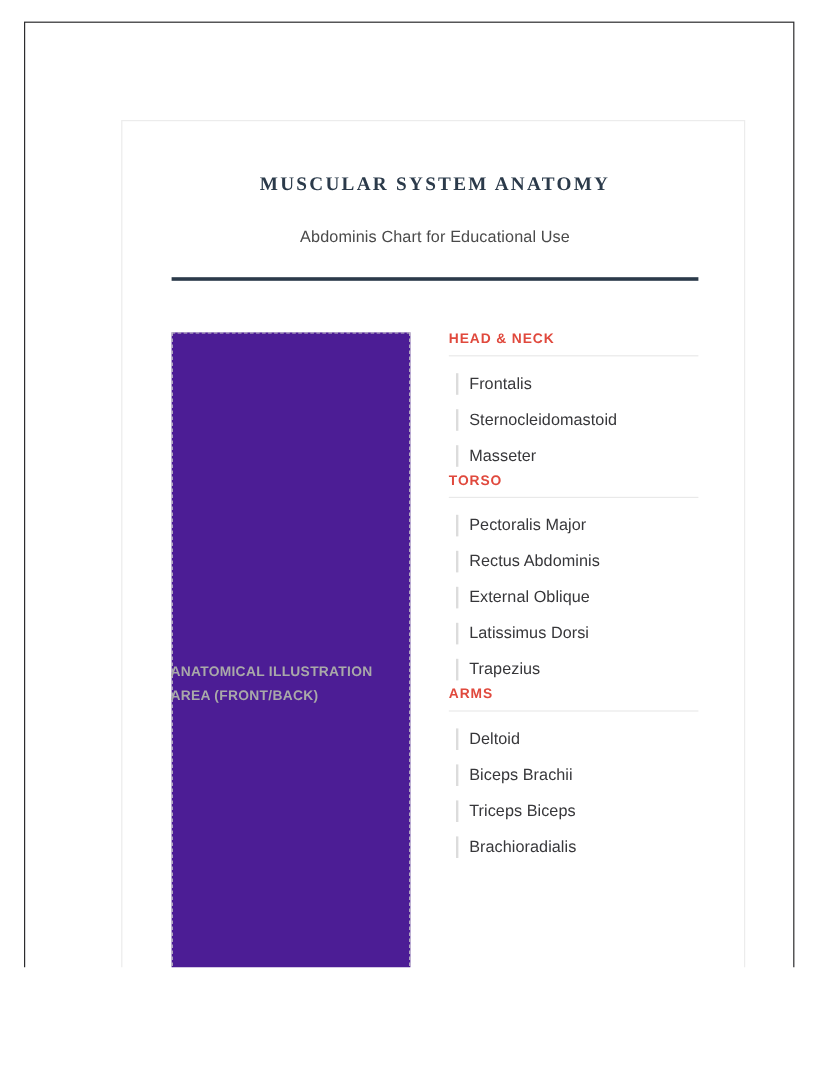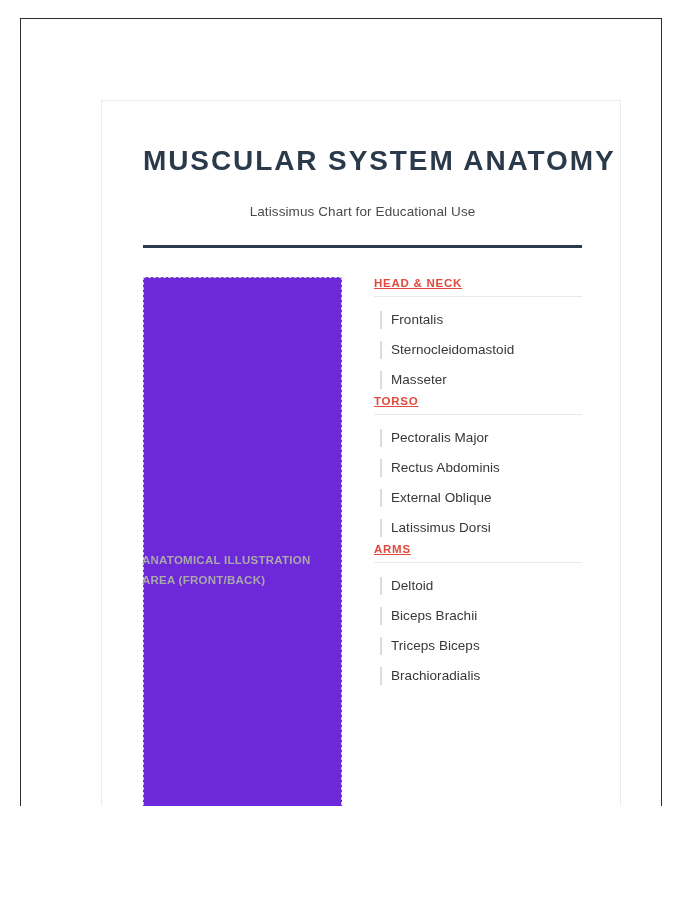--- a/index.html
+++ b/index.html
@@ -52,26 +52,27 @@
   
   .doc-header {
     position: absolute;
     left: 41px;      
     top: 44px;       
     width: 439px;    
   }
   .doc-title {
     margin: 0;
     text-align: center;
-    font-size: 28px;
+    font-size: 16px;
     font-weight: bold;
     letter-spacing: 1.9px;
     color: #2b3a4a;
     line-height: 1.15;
     white-space: nowrap;
+    font-family: Liberation Serif, serif;
   }
   .doc-subtitle {
     margin: 0;
     padding-top: 27px;
     text-align: center;
     font-size: 13.5px;
     font-weight: normal;
     color: #4a4a4a;
     letter-spacing: 0.1px;
   }
@@ -92,21 +93,21 @@
   }
 
   
   .illus-box {
     position: absolute;
     left: 0;
     top: 0;
     width: 199px;    
     height: 548px;   
     border: 1px dashed #c9c9c9;
-    background: #6d28d9;
+    background: #4c1d95;
     box-sizing: border-box;
   }
   .illus-label {
     position: absolute;
     left: -2px;
     top: 272px;
     width: 200px;
     font-size: 11.5px;
     font-weight: bold;
     color: #a9a9a9;
@@ -129,21 +130,20 @@
   .group + .group {
   }
   .group-title {
     margin: 0;
     font-size: 11.5px;
     font-weight: bold;
     color: #e0493d;
     letter-spacing: 0.75px;
     padding-bottom: 7px;
     border-bottom: 1px solid #e9e9e9;
-    text-decoration: underline;
   }
   .muscle-list {
     list-style: none;
     margin: 0;
     padding: 0;
   }
   .muscle-item {
     position: relative;
     padding: 0 0 0 17px;
     height: 30px;
@@ -165,21 +165,21 @@
 </style>
 </head>
 <body>
 
 <div class="page-clip">
   <div class="outer-frame">
     <div class="card">
 
       <div class="doc-header">
         <h1 class="doc-title">MUSCULAR SYSTEM ANATOMY</h1>
-        <p class="doc-subtitle">Latissimus Chart for Educational Use</p>
+        <p class="doc-subtitle">Abdominis Chart for Educational Use</p>
         <div class="title-rule"></div>
       </div>
 
       <div class="body-cols">
 
         <div class="illus-box">
           <div class="illus-label">ANATOMICAL ILLUSTRATION AREA (FRONT/BACK)</div>
         </div>
 
         <div class="groups-col">
@@ -193,20 +193,21 @@
               </ul>
             </div>
             <div class="group">
               <div class="group-title">TORSO</div>
               <div class="group-first-spacer"></div>
               <ul class="muscle-list">
                 <li class="muscle-item">Pectoralis Major</li>
                 <li class="muscle-item">Rectus Abdominis</li>
                 <li class="muscle-item">External Oblique</li>
                 <li class="muscle-item">Latissimus Dorsi</li>
+                <li class="muscle-item">Trapezius</li>
               </ul>
             </div>
             <div class="group">
               <div class="group-title">ARMS</div>
               <div class="group-first-spacer"></div>
               <ul class="muscle-list">
                 <li class="muscle-item">Deltoid</li>
                 <li class="muscle-item">Biceps Brachii</li>
                 <li class="muscle-item">Triceps Biceps</li>
                 <li class="muscle-item">Brachioradialis</li>

